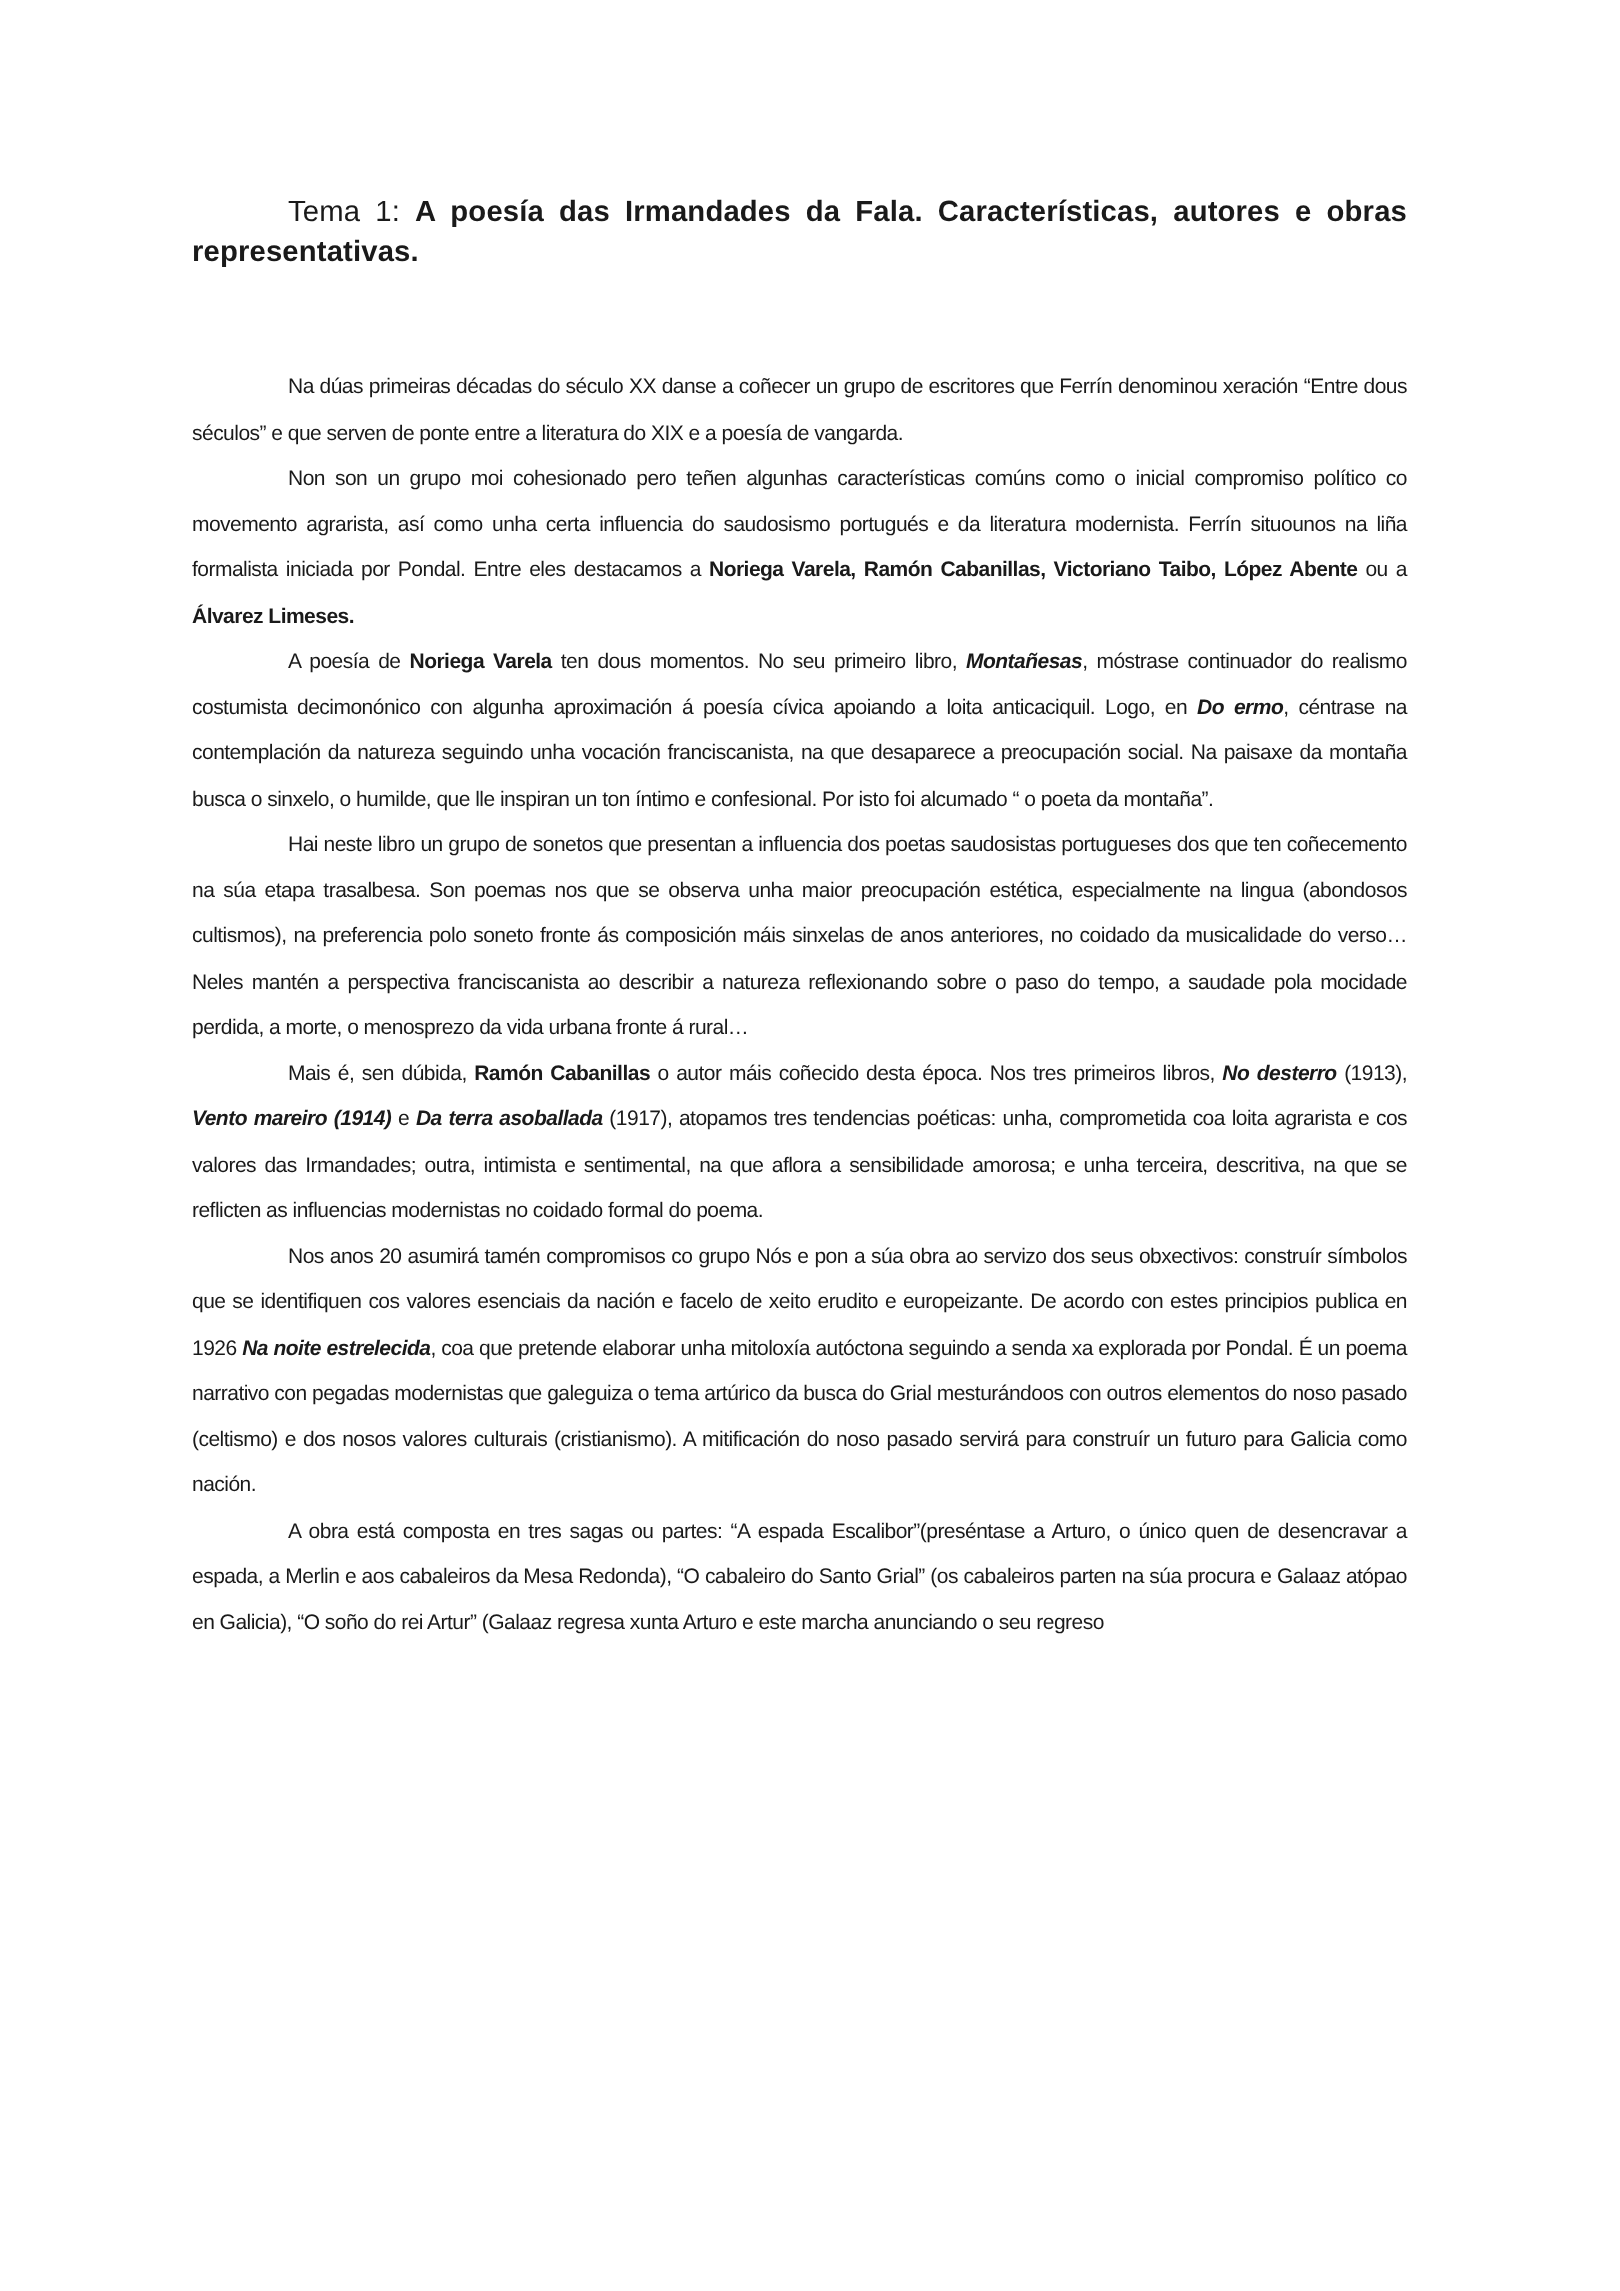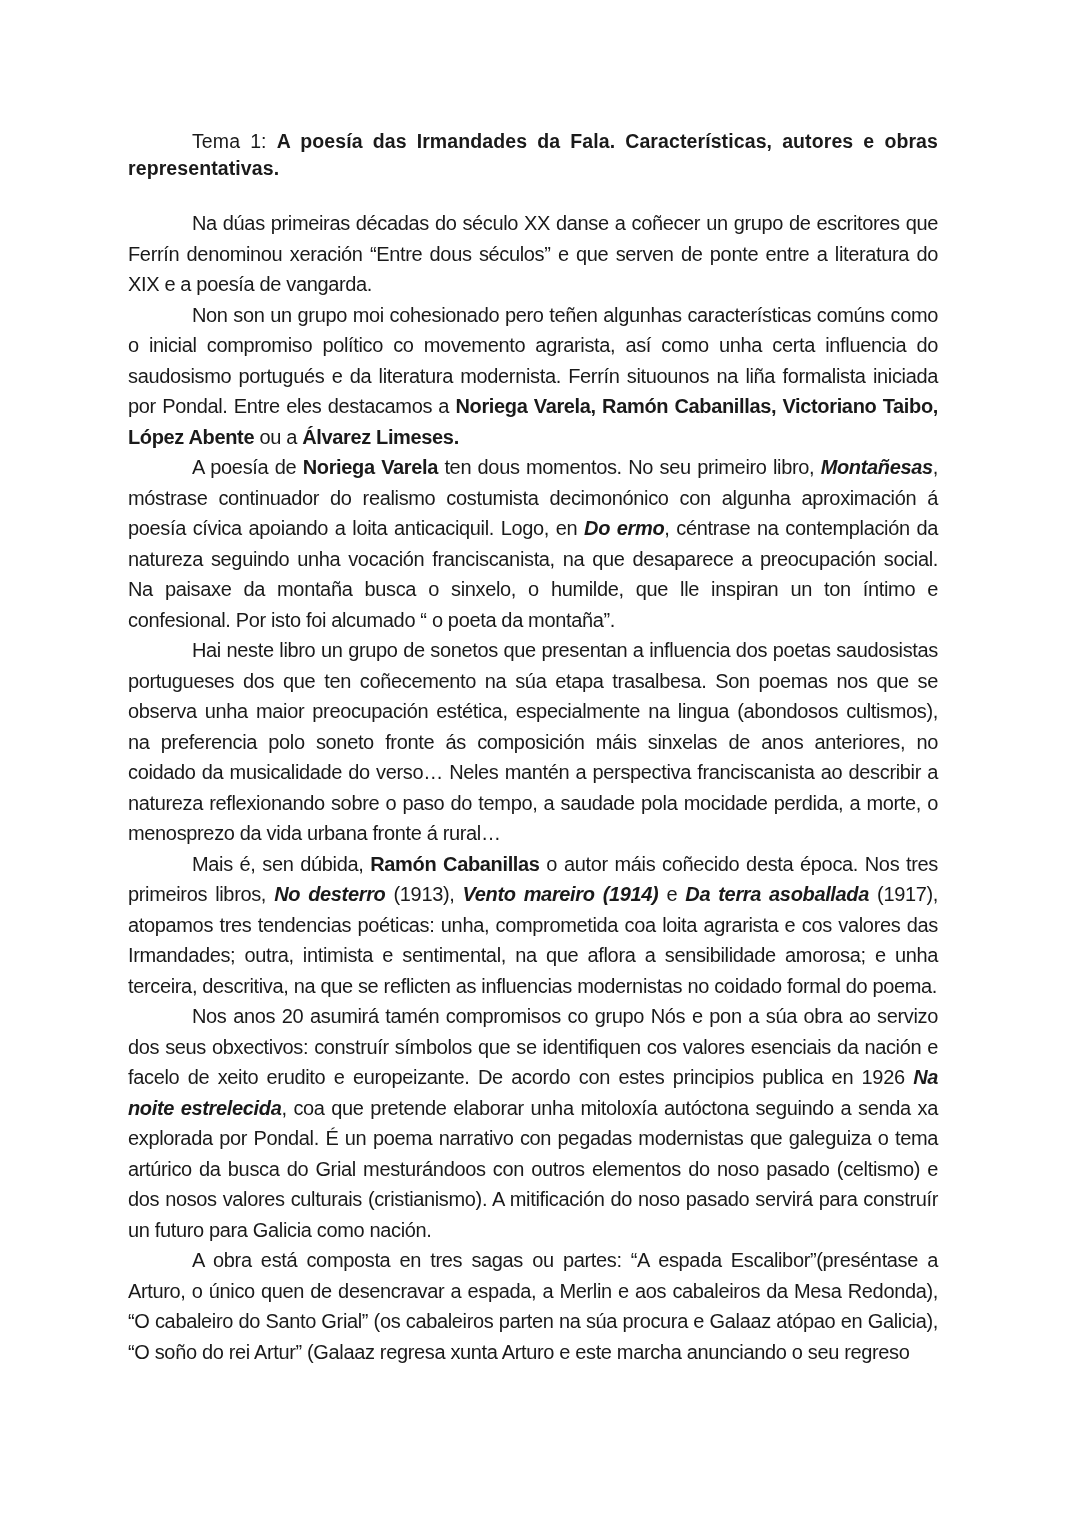--- a/index.html
+++ b/index.html
@@ -19,31 +19,31 @@
       position: absolute;
       left: 128px;
       top: 128px;
       width: 810px;
     }
     .title {
       font-size: 19.5px;
       line-height: 27px;
       text-align: justify;
       text-indent: 64px;
-      margin: 0 0 26px 0;
+      margin: 0 0 60px 0;
       letter-spacing: 0.1px;
     }
     .title .lead {
       font-weight: normal;
     }
     .title .strong {
       font-weight: bold;
     }
     .para {
-      font-size: 20px;
+      font-size: 14px;
       line-height: 30.5px;
       text-align: justify;
       text-indent: 64px;
       margin: 0;
       letter-spacing: -0.35px;
       word-spacing: 0px;
     }
     .seg-b { font-weight: bold; }
     .seg-i { font-style: italic; font-weight: bold; }
   </style>

